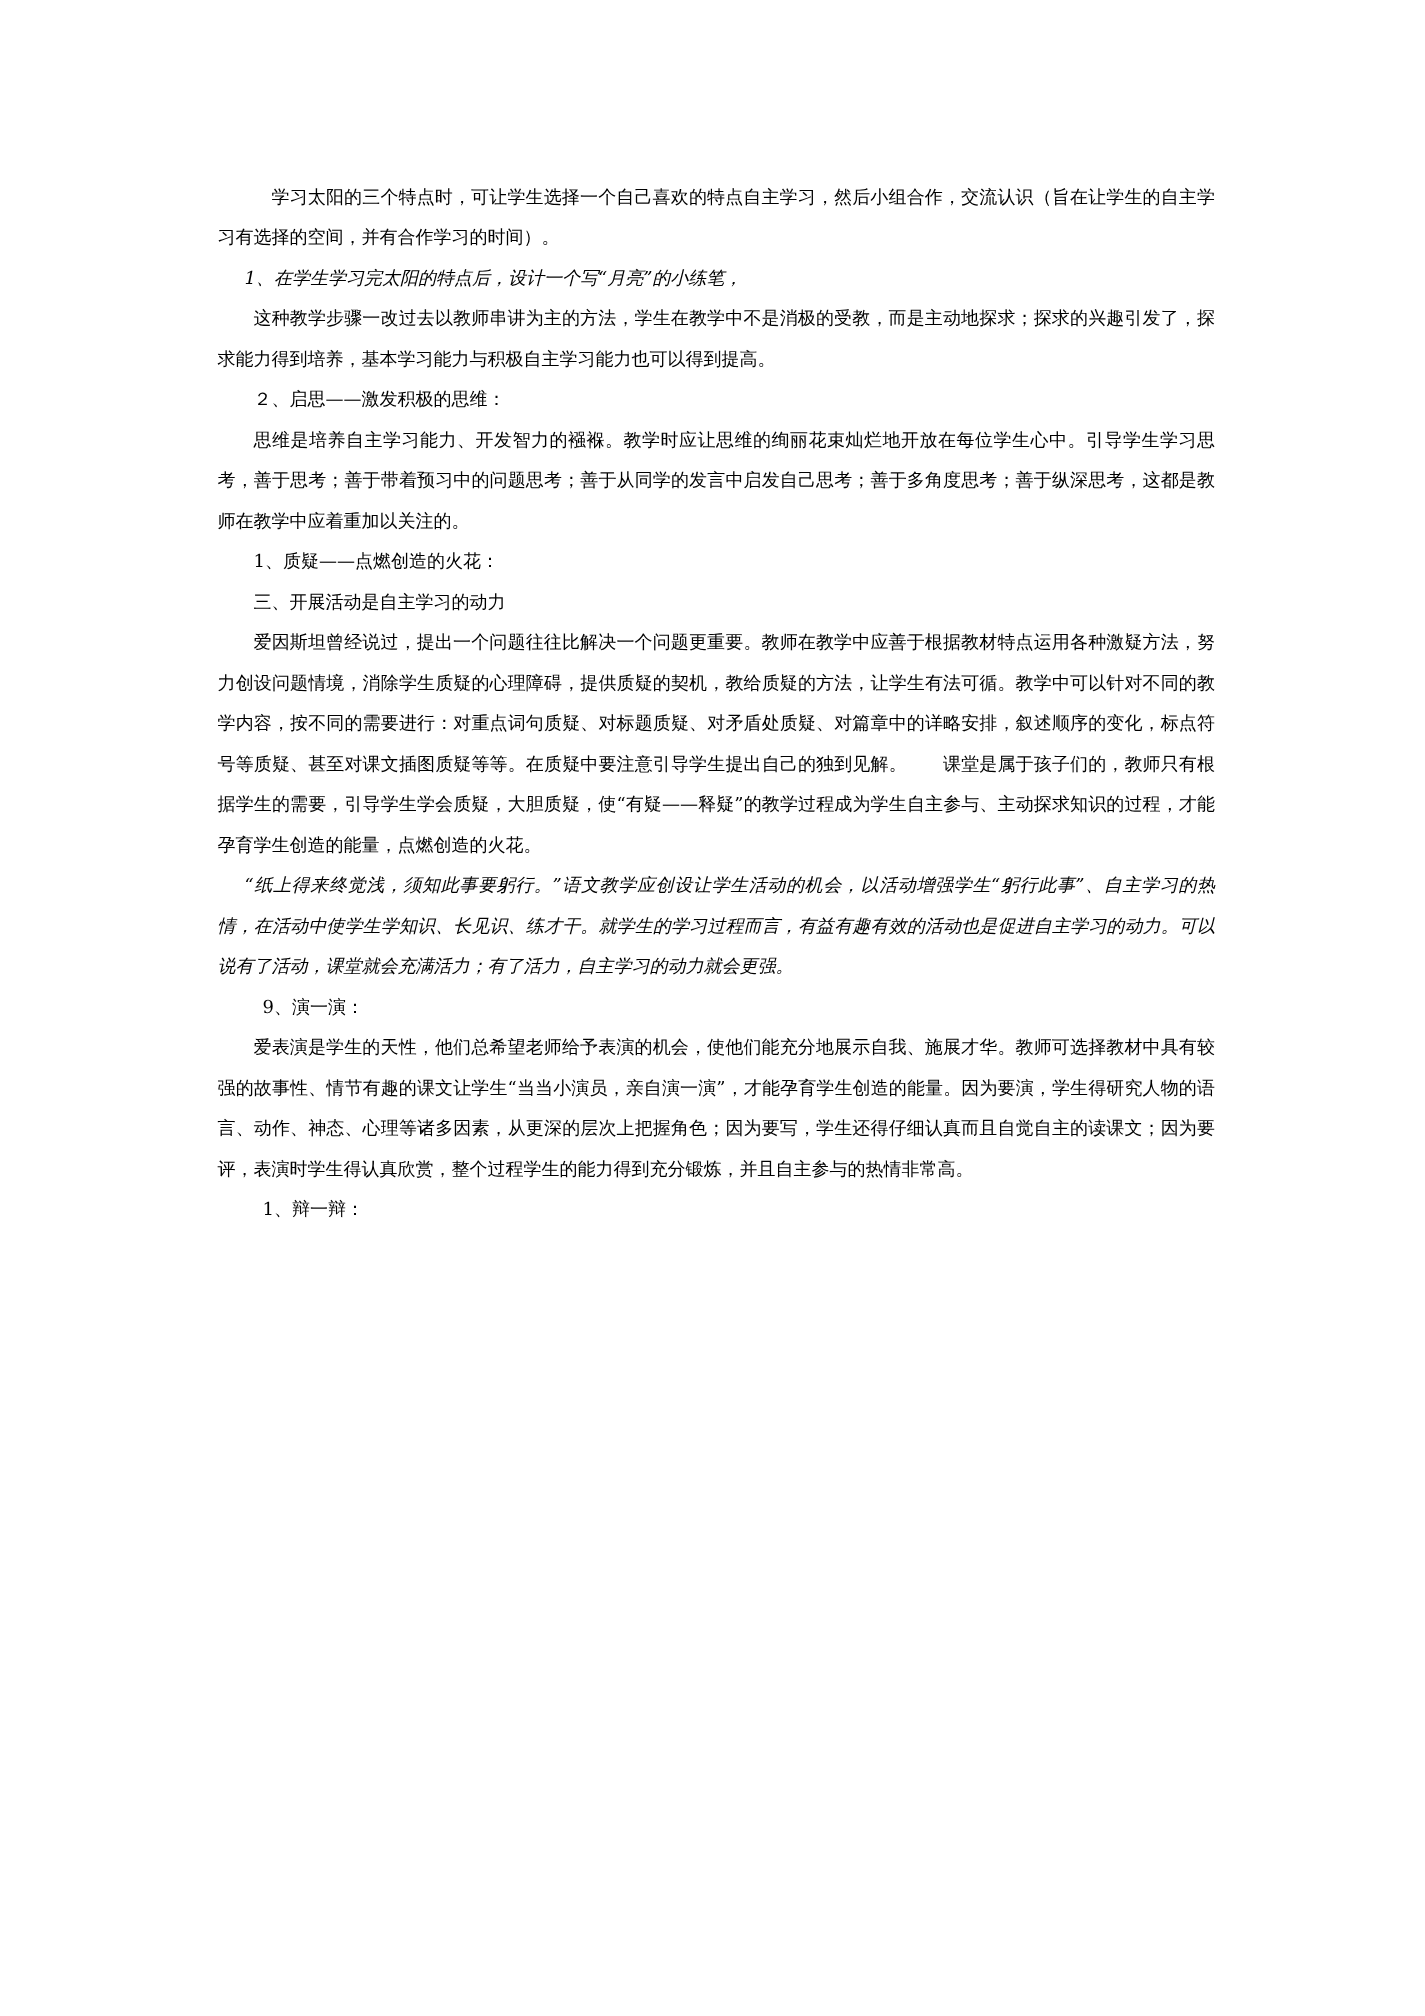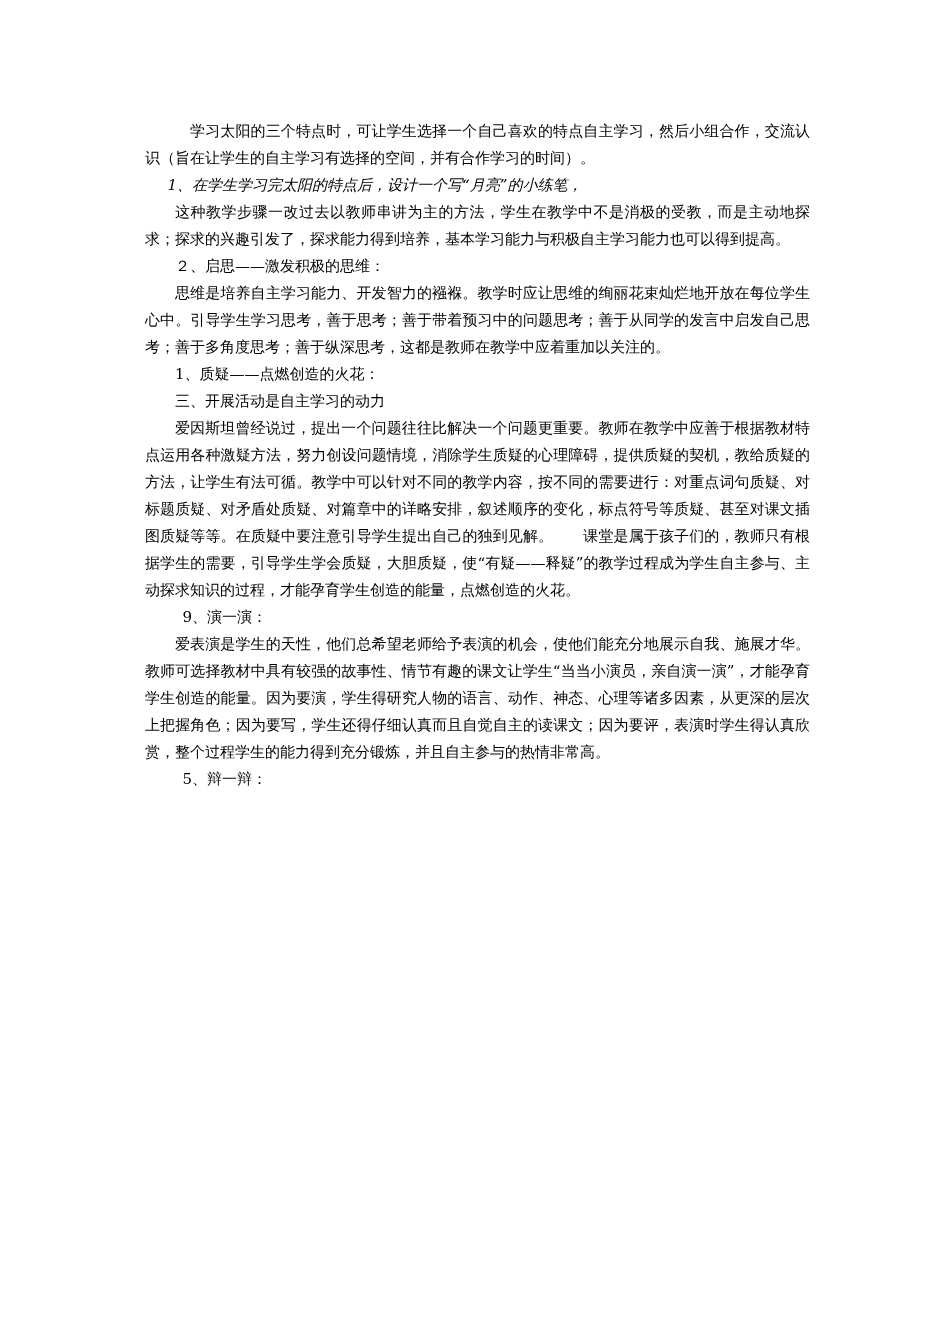--- a/index.html
+++ b/index.html
@@ -13,21 +13,21 @@
       overflow: hidden;
     }
     .page {
       box-sizing: border-box;
       width: 950px;
       height: 1344px;
       padding: 118px 140px 20px 145px;
       background: #ffffff;
       color: #000000;
       font-family: "DejaVu Serif", "Liberation Serif", serif;
-      font-size: 15px;
+      font-size: 12px;
       line-height: 27px;
       text-align: justify;
     }
     p.para {
       margin: 0;
       padding: 0;
       word-break: break-all;
     }
     .indent-0  { text-indent: 0; }
     .indent-15 { text-indent: 1.5em; font-style: italic; }
@@ -43,16 +43,17 @@
 
 <div class="page">
   <p class="para indent-3">学习太阳的三个特点时，可让学生选择一个自己喜欢的特点自主学习，然后小组合作，交流认识（旨在让学生的自主学习有选择的空间，并有合作学习的时间）。</p>
   <p class="para indent-15 mt-13 mb-9">1、在学生学习完太阳的特点后，设计一个写“月亮”的小练笔，</p>
   <p class="para indent-2">这种教学步骤一改过去以教师串讲为主的方法，学生在教学中不是消极的受教，而是主动地探求；探求的兴趣引发了，探求能力得到培养，基本学习能力与积极自主学习能力也可以得到提高。</p>
   <p class="para indent-2">２、启思——激发积极的思维：</p>
   <p class="para indent-2">思维是培养自主学习能力、开发智力的襁褓。教学时应让思维的绚丽花束灿烂地开放在每位学生心中。引导学生学习思考，善于思考；善于带着预习中的问题思考；善于从同学的发言中启发自己思考；善于多角度思考；善于纵深思考，这都是教师在教学中应着重加以关注的。</p>
   <p class="para indent-2">1、质疑——点燃创造的火花：</p>
   <p class="para indent-2 space-both">三、开展活动是自主学习的动力</p>
   <p class="para indent-2">爱因斯坦曾经说过，提出一个问题往往比解决一个问题更重要。教师在教学中应善于根据教材特点运用各种激疑方法，努力创设问题情境，消除学生质疑的心理障碍，提供质疑的契机，教给质疑的方法，让学生有法可循。教学中可以针对不同的教学内容，按不同的需要进行：对重点词句质疑、对标题质疑、对矛盾处质疑、对篇章中的详略安排，叙述顺序的变化，标点符号等质疑、甚至对课文插图质疑等等。在质疑中要注意引导学生提出自己的独到见解。　　课堂是属于孩子们的，教师只有根据学生的需要，引导学生学会质疑，大胆质疑，使“有疑——释疑”的教学过程成为学生自主参与、主动探求知识的过程，才能孕育学生创造的能量，点燃创造的火花。</p>
+  <p class="para indent-15">“纸上得来终觉浅，须知此事要躬行。”语文教学应创设让学生活动的机会，以活动增强学生“躬行此事”、自主学习的热情，在活动中使学生学知识、长见识、练才干。就学生的学习过程而言，有益有趣有效的活动也是促进自主学习的动力。可以说有了活动，课堂就会充满活力；有了活力，自主学习的动力就会更强。</p>
   <p class="para indent-25">9、演一演：</p>
   <p class="para indent-2">爱表演是学生的天性，他们总希望老师给予表演的机会，使他们能充分地展示自我、施展才华。教师可选择教材中具有较强的故事性、情节有趣的课文让学生“当当小演员，亲自演一演”，才能孕育学生创造的能量。因为要演，学生得研究人物的语言、动作、神态、心理等诸多因素，从更深的层次上把握角色；因为要写，学生还得仔细认真而且自觉自主的读课文；因为要评，表演时学生得认真欣赏，整个过程学生的能力得到充分锻炼，并且自主参与的热情非常高。</p>
-  <p class="para indent-25">5、辩一辩：</p>
+  <p class="para indent-25">1、辩一辩：</p>
 </div>
 
 </body></html>

